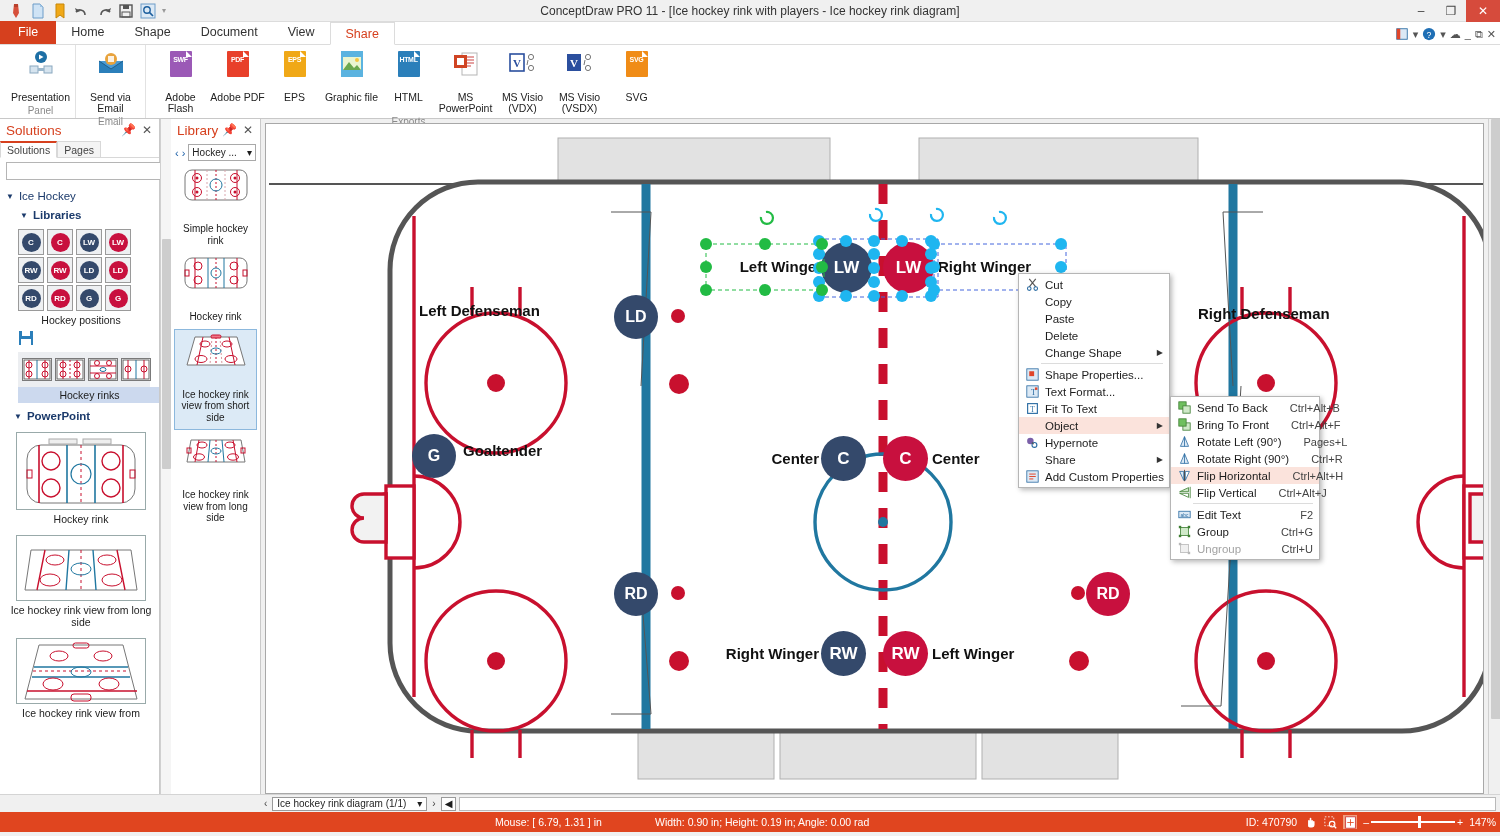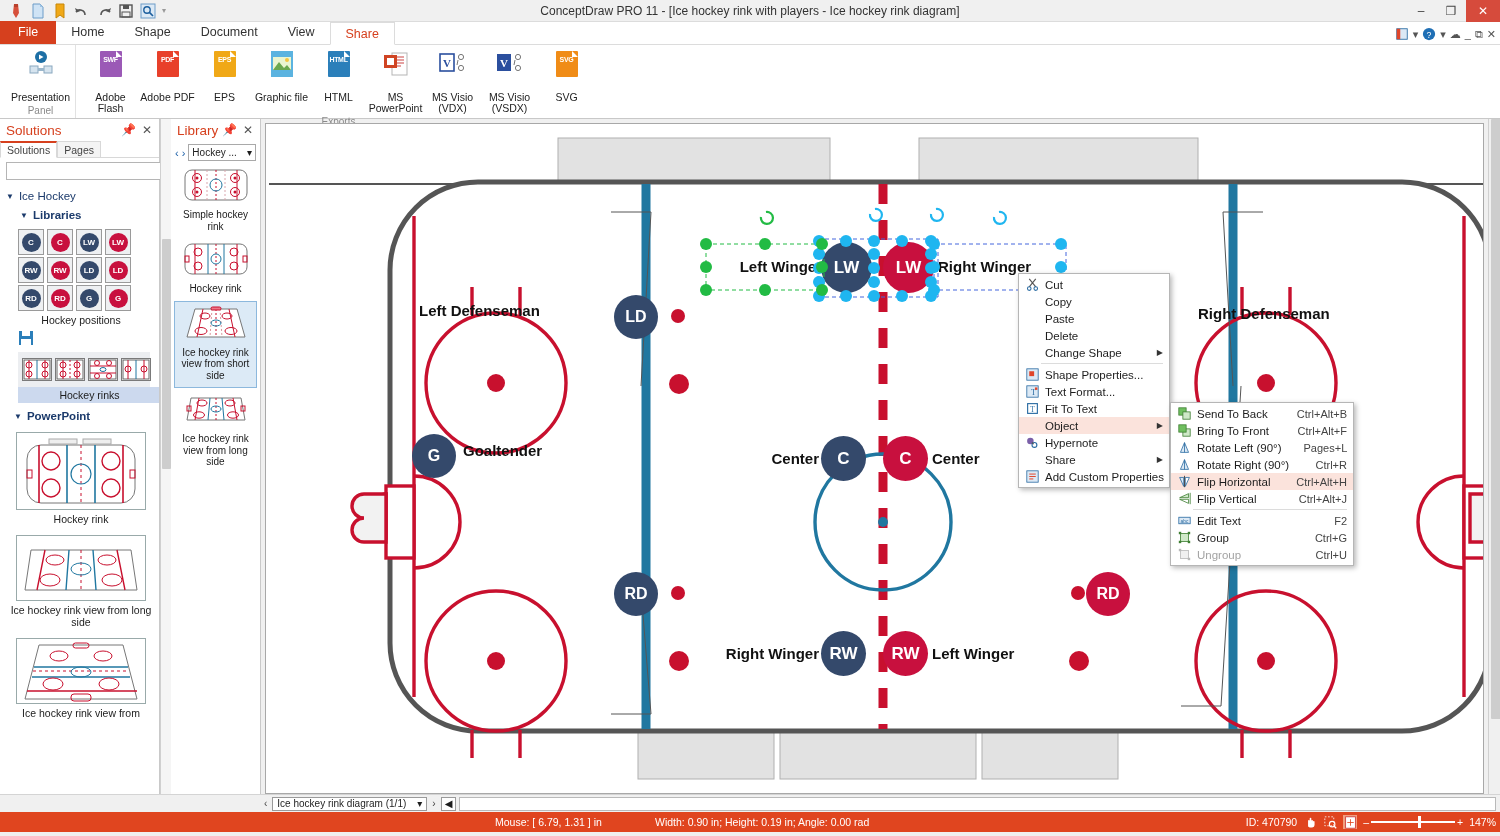--- a/index.html
+++ b/index.html
@@ -108,21 +108,21 @@
 
   
   .lib-head2 { display:flex; align-items:center; gap:3px; padding:3px 4px; }
   .navarrow { font-size:11px; color:#1b5fa8; }
   .libselect { flex:1; height:17px; border:1px solid #a9a9a9; background:#fff;
                font-size:10px; display:flex; align-items:center; justify-content:space-between;
                padding:0 3px; }
   .libitem { padding:4px 2px 6px; text-align:center; }
   .libitem.sel { background:#dceaf6; border:1px solid #8cb8dd; }
   .libitem .thumb { width:66px; height:34px; margin:0 auto; }
-  .libitem .cap { font-size:10px; line-height:11.5px; margin-top:7px; color:#1a1a1a; }
+  .libitem .cap { font-size:10px; line-height:11.5px; margin-top:21px; color:#1a1a1a; }
 
   
   .canvas-wrap { flex:1; background:#f0f0f0; padding:4px 4px 0 4px; display:flex; flex-direction:column; }
   .canvas { flex:1; background:#fff; border:1px solid #a8a8a8; position:relative; overflow:hidden; }
 
   
   .vscroll { width:16px; background:#f0f0f0; border-left:1px solid #d0d0d0; position:relative; }
   .vthumb { position:absolute; left:2px; width:12px; background:#cdcdcd; border-radius:1px; }
 
   
@@ -248,20 +248,36 @@
             <rect x="18" y="17" width="8" height="7" fill="#d6e4ef" stroke="#8aa8bf"></rect>
             <rect x="12" y="19" width="6" height="3" fill="#9bb7cc"></rect>
           </svg>
         </span>
         <span class="lbl">Presentation</span>
       </div>
     </div>
     <div class="gname">Panel</div>
   </div>
 
+  <div class="rgroup">
+    <div class="ritems">
+      <div class="ritem">
+        <span class="glyph">
+          <svg width="30" height="30" viewBox="0 0 30 30">
+            <path d="M3 12h24v12H3z" fill="#2b7fba"></path>
+              <path d="M3 12l12 8 12-8" fill="#4a9ad4" stroke="#1f5f8c"></path>
+            <circle cx="15" cy="10" r="6" fill="#e8a33d"></circle>
+            <rect x="12" y="7" width="6" height="6" fill="#fff" opacity=".85"></rect>
+          </svg>
+        </span>
+        <span class="lbl">Send via Email</span>
+      </div>
+    </div>
+    <div class="gname">Email</div>
+  </div>
 
   <div class="rgroup">
     <div class="ritems">
       <div class="ritem">
         <span class="glyph">
           <span class="fileico" style="background:#9b59b6">
               <span class="ft">SWF</span>
             </span>
         </span>
         <span class="lbl">Adobe Flash</span>
@@ -908,21 +924,21 @@
           <span class="ctx-ico">
             <svg width="13" height="13" viewBox="0 0 16 16">
                 <rect x="1" y="1" width="14" height="14" fill="#dce9f5" stroke="#2b6ca3"></rect>
                 <path d="M4 5h8M4 8h8M4 11h5" stroke="#e0452a" stroke-width="1.2"></path>
               </svg>
           </span>
           <span class="ctx-lbl">Add Custom Properties</span>
         </div>
       </div>
 
-      <div class="ctxmenu" style="left:904px;top:278px;width:184px;">
+      <div class="ctxmenu" style="left:904px;top:272px;width:150px;">
         <div class="ctx-row">
           <span class="ctx-ico">
             <svg width="13" height="13" viewBox="0 0 16 16">
                 <rect x="1" y="1" width="9" height="9" fill="#6fbf5f" stroke="#3f7f33"></rect>
                 <rect x="6" y="6" width="9" height="9" fill="#cfe9c8" stroke="#3f7f33"></rect>
               </svg>
           </span>
           <span class="ctx-lbl">Send To Back</span>
           <span class="ctx-acc">Ctrl+Alt+B</span>
         </div>

